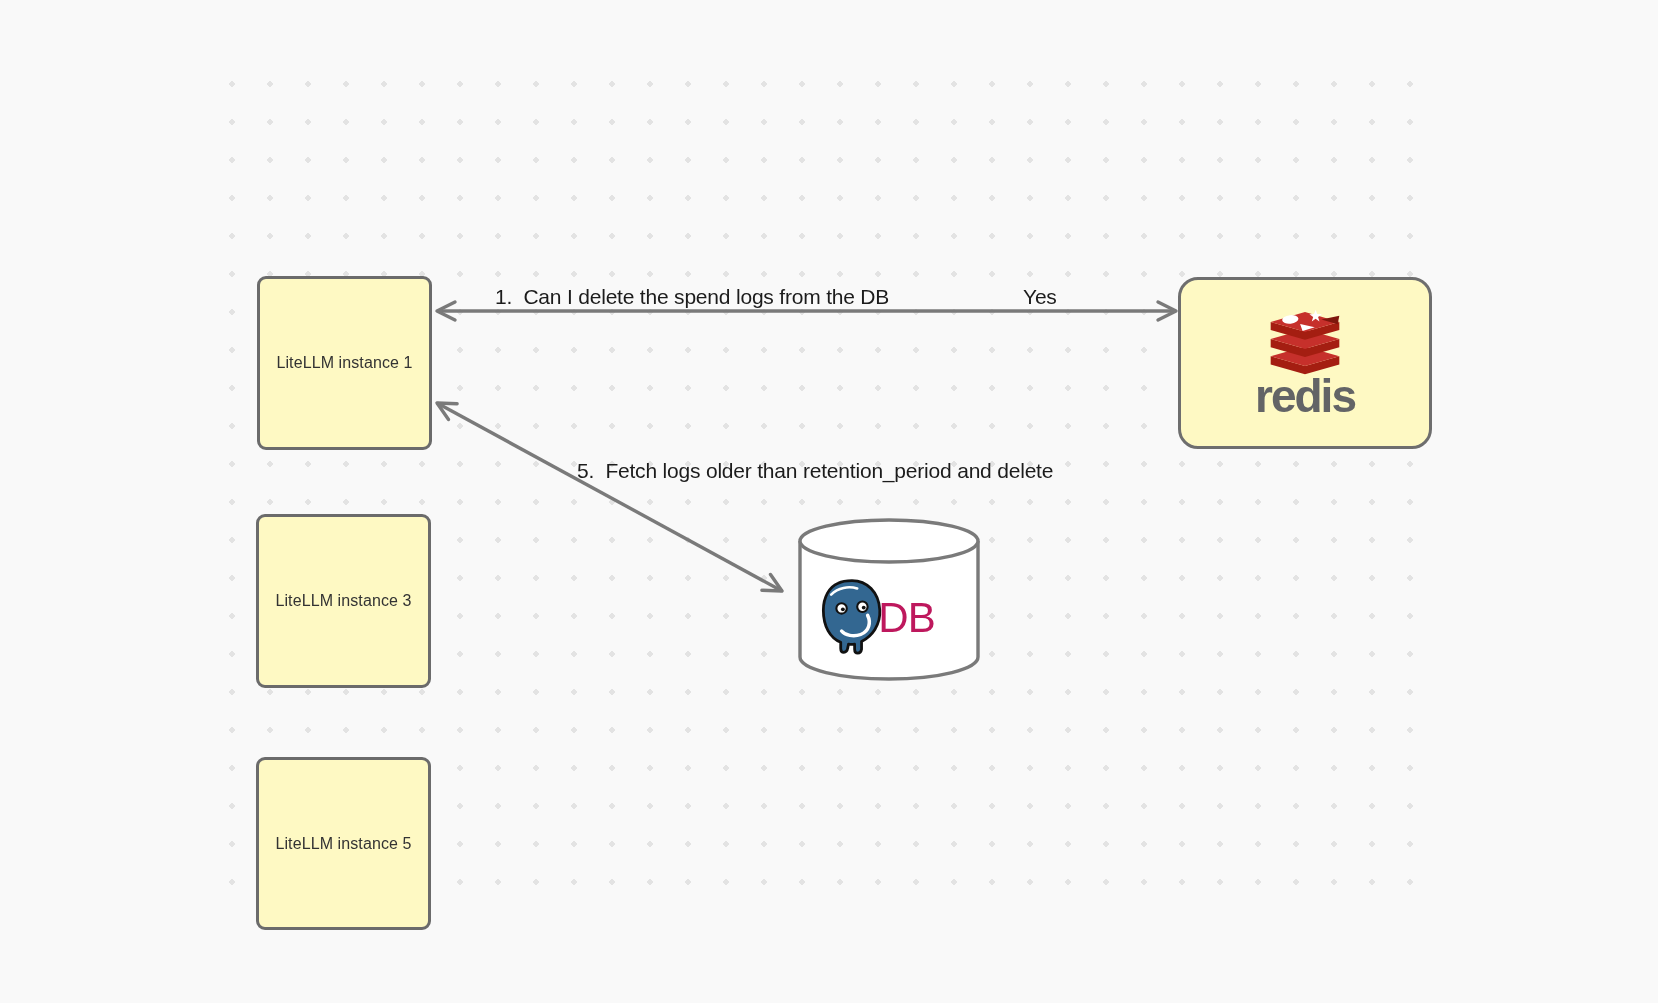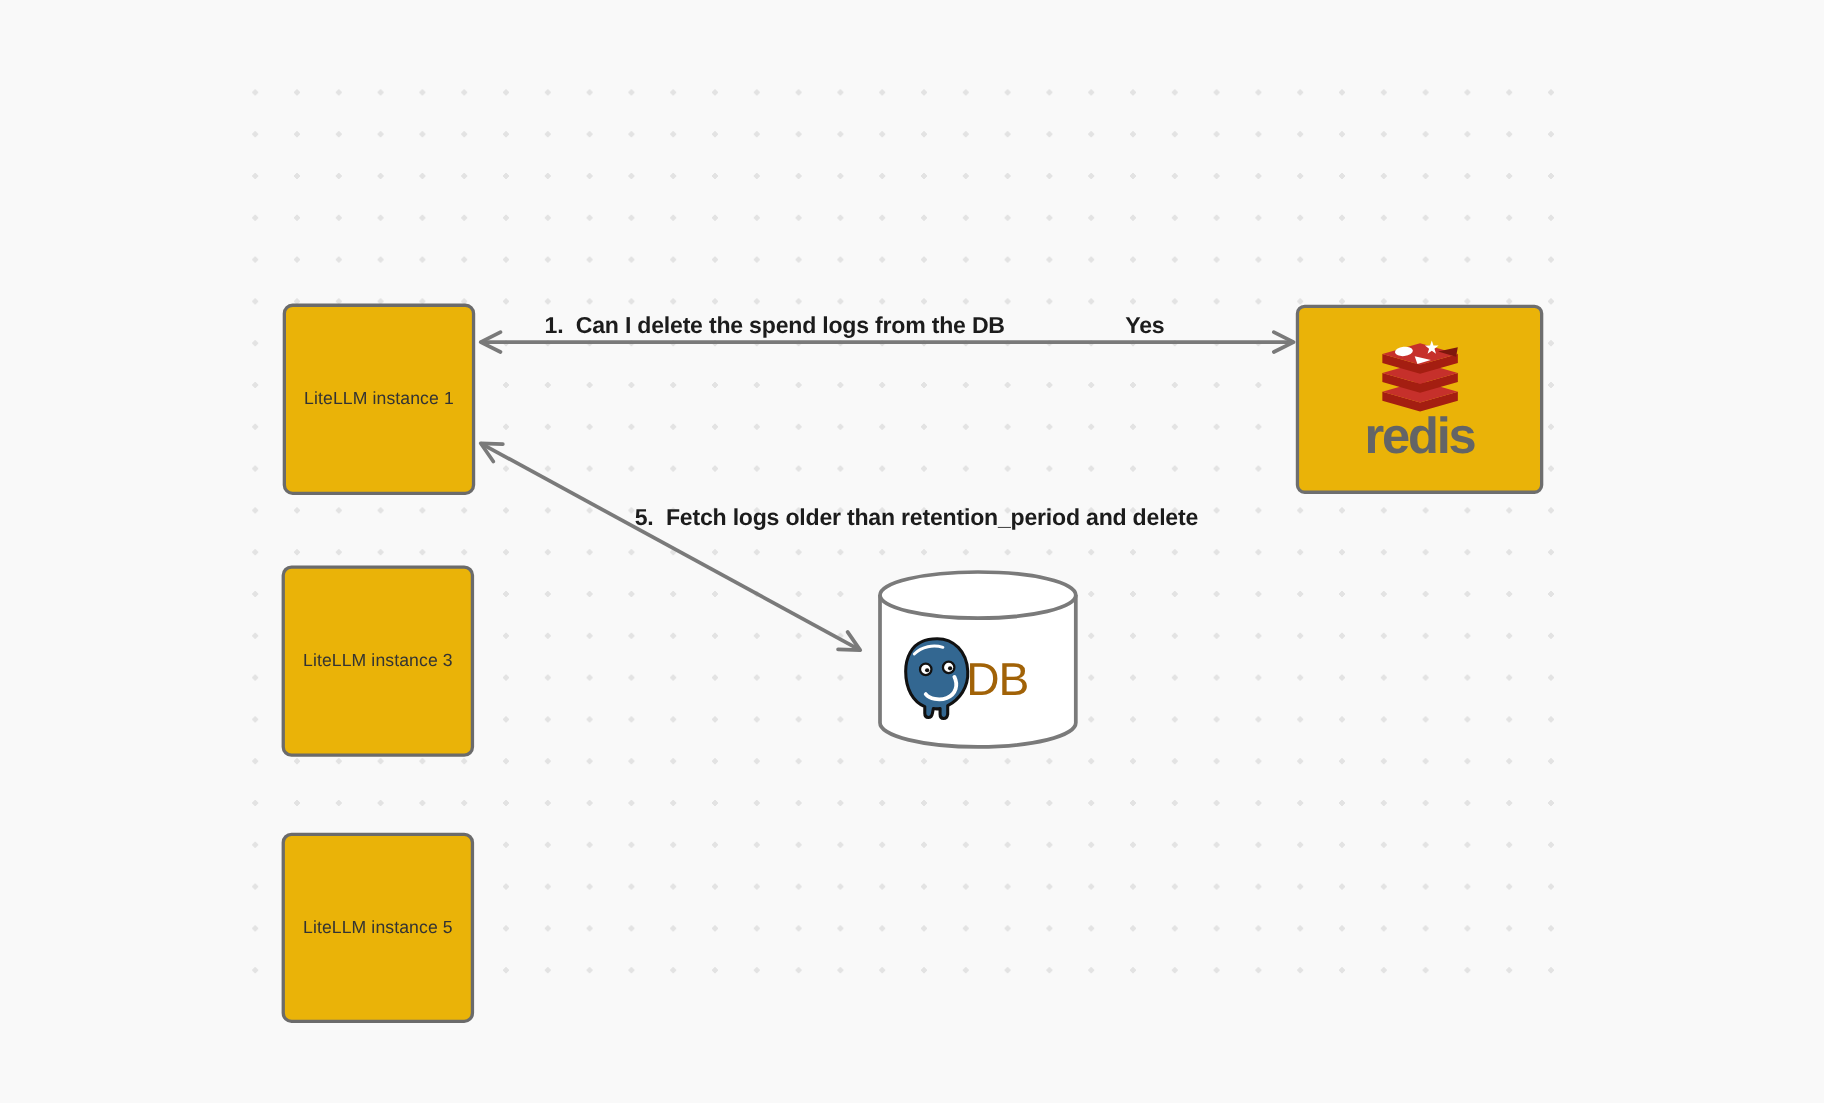--- a/index.html
+++ b/index.html
@@ -9,45 +9,45 @@
     font-family:"Liberation Sans",sans-serif;
   }
   .dots{
     position:absolute;left:213px;top:65px;width:1216px;height:836px;
     background-image:radial-gradient(circle 2.6px at 19px 19px,#e3e3e3 99%,rgba(0,0,0,0) 100%);
     background-size:38px 38px;
     z-index:0;
   }
   .edges-svg{position:absolute;left:0;top:0;z-index:1;}
   .node{
-    position:absolute;background:#eab308;border:3.4px solid #6b6b6b;
+    position:absolute;background:#fef9c3;border:3.4px solid #6b6b6b;
     box-sizing:border-box;display:flex;align-items:center;justify-content:center;
     z-index:2;
   }
   .instance{width:175px;height:174px;border-radius:9px;}
   #instance1{left:257px;top:276px;}
   #instance2{left:256px;top:514px;}
   #instance3{left:256px;top:757px;height:173px;}
   .instance-label{font-size:16px;color:#333333;letter-spacing:.1px;}
   .redis-node{
-    left:1178px;top:277px;width:225px;height:172px;border-radius:8px;
+    left:1178px;top:277px;width:254px;height:172px;border-radius:20px;
     flex-direction:column;border-color:#6e6e6e;
   }
   .redis-word{
     font-size:46px;font-weight:700;color:#636466;letter-spacing:-2px;
     line-height:1;margin-top:-2px;
   }
   .cylinder{position:absolute;left:798px;top:517px;width:182px;height:165px;z-index:2;}
   .cyl-content{
     position:absolute;left:0;right:0;top:60px;display:flex;align-items:center;
     justify-content:center;transform:translateX(-12px);
   }
-  .db-label{font-size:42px;color:#a16207;letter-spacing:-1px;margin-left:-7px;}
+  .db-label{font-size:42px;color:#be185d;letter-spacing:-1px;margin-left:-7px;}
   .edge-label{
-    position:absolute;font-size:21px;font-weight:700;color:#1c1c1c;
+    position:absolute;font-size:21px;font-weight:400;color:#1c1c1c;
     white-space:pre;letter-spacing:-0.2px;z-index:3;text-align:right;
   }
   #edge1-label{left:495px;top:285px;}
   #edge1-reply{left:1023px;top:285px;}
   #edge2-label{left:577px;top:459px;}
 </style>
 </head>
 <body>
 
 <div id="canvas">

